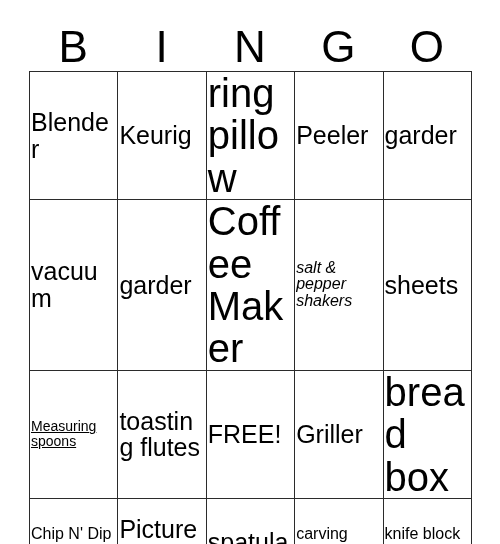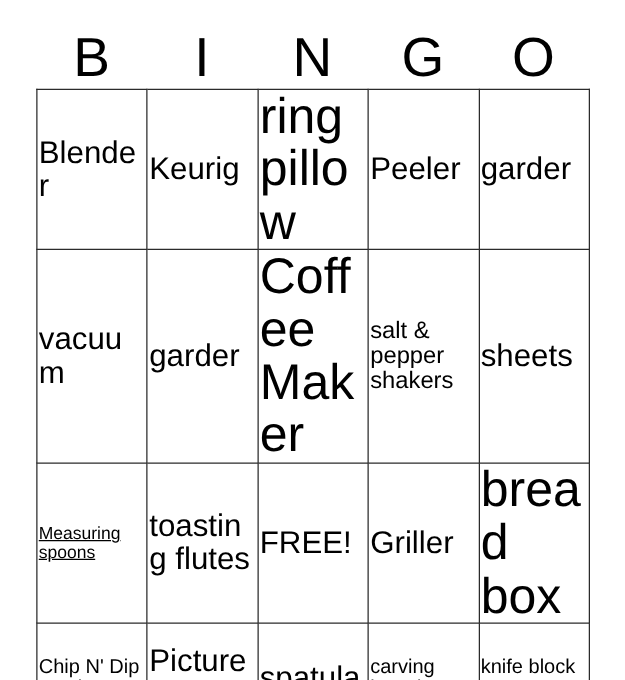--- a/index.html
+++ b/index.html
@@ -61,21 +61,21 @@
 
   .cell-text {
     display: block;
     line-height: 1.06;
   }
 
   
   .fs-xl   { font-size: 40px; }
   .fs-lg   { font-size: 25px; }
   .fs-md   { font-size: 16px; }
-  .fs-sm   { font-size: 19px; }
+  .fs-sm   { font-size: 16px; font-style: italic; }
   .fs-xs   { font-size: 14px; text-decoration: underline; }
 </style>
 </head>
 <body>
 
 <div id="bingo-card">
 
   <div id="bingo-header">
     <div class="header-letter">B</div>
     <div class="header-letter">I</div>

